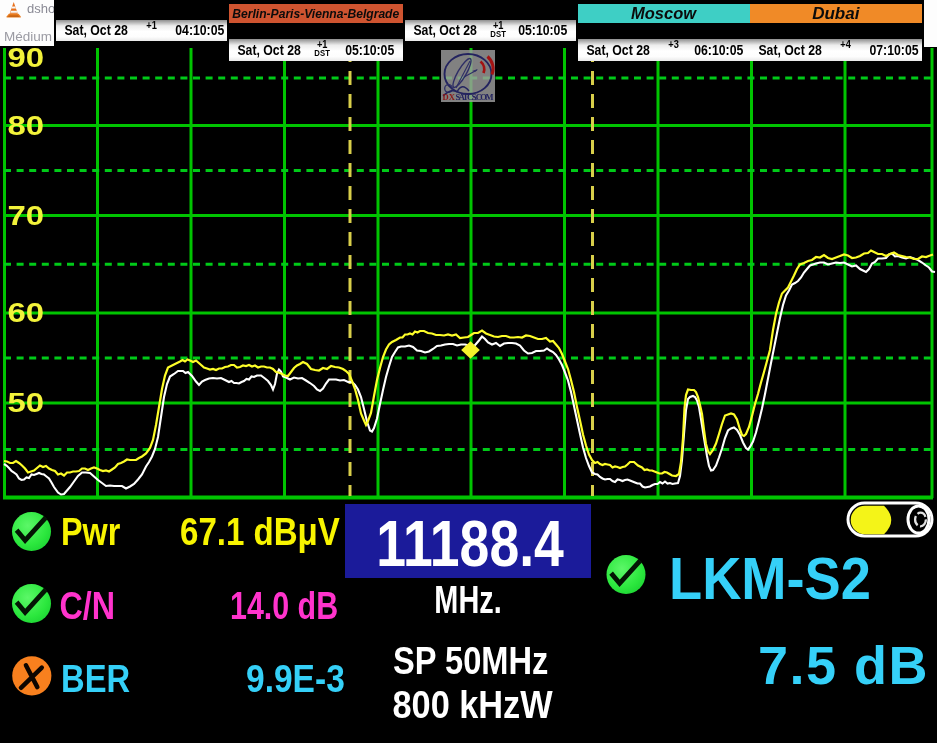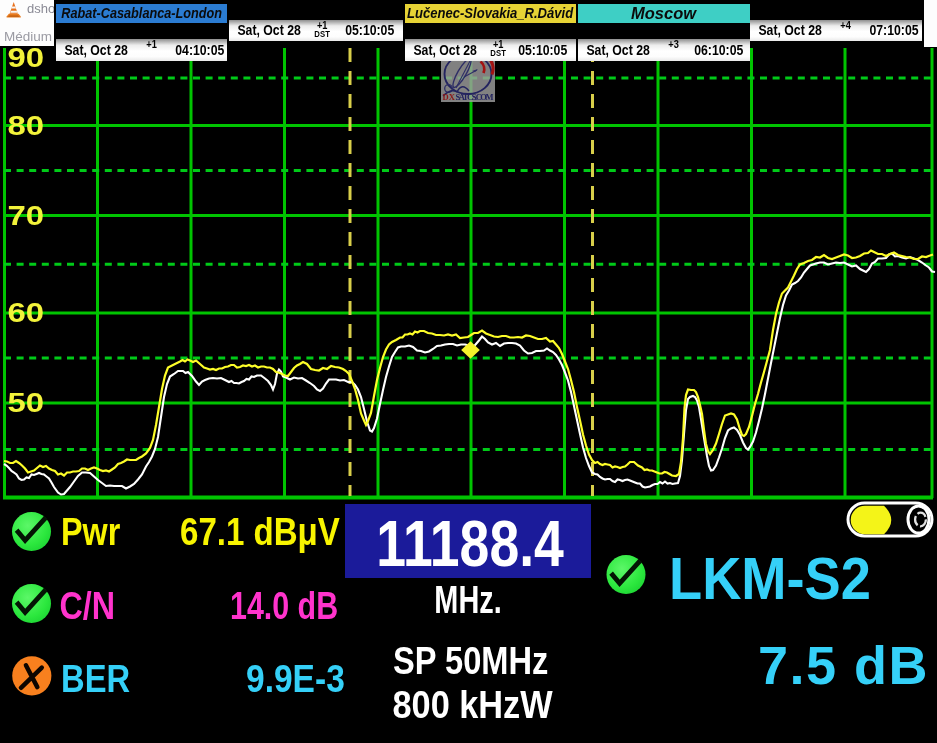--- a/index.html
+++ b/index.html
@@ -152,47 +152,44 @@
     <polygon points="12.1,6.5 15.3,6.5 16,8.6 11.4,8.6" fill="#f6f6f6"></polygon>
     <polygon points="11,10.7 16.7,10.7 17.4,12.8 10.2,12.8" fill="#f6f6f6"></polygon>
     <path d="M8.9,13.7 L18.5,13.7 L20.8,16.6 L20.8,17.6 L6.6,17.6 L6.6,16.6 Z" fill="#e87c1e"></path>
     <path d="M9.6,15.3 L17.8,15.3 L19.6,16.9 L7.8,16.9 Z" fill="#c86414"></path>
   </svg>
   <div class="dsho">dsho</div>
   <div class="med">Médium</div>
 </div>
 <div id="hdr">
 <div class="col" style="left:2px;width:171px">
-        <div class="tt" style="background:#2b7cd2">
-          <span class="ttin" style="font-size:14px;transform:scaleX(0.906)">Rabat-Casablanca-London</span>
-        </div>
         <div class="dt">
           <div class="dtin" style="width:119.048%">
             <span class="date">Sat, Oct 28</span>
             <span class="sup">+1</span>
             <span class="time" style="margin-right:3.2px">04:10:05</span>
           </div>
         </div>
       </div>
 <div class="col" style="left:174.5px;width:174.5px">
+        <div class="tt" style="background:#cf5430">
+          <span class="ttin" style="font-size:13.3px;transform:scaleX(0.91)">Berlin-Paris-Vienna-Belgrade</span>
+        </div>
         <div class="dt">
           <div class="dtin" style="width:119.048%">
             <span class="date">Sat, Oct 28</span>
             <span class="sup2">
               <span class="s1">+1</span>
               <span class="dst">DST</span>
             </span>
             <span class="time" style="margin-right:11px">05:10:05</span>
           </div>
         </div>
       </div>
 <div class="col" style="left:350.5px;width:171.5px">
-        <div class="tt" style="background:#e7d335">
-          <span class="ttin" style="font-size:14px;transform:scaleX(0.932)">Lučenec-Slovakia_R.Dávid</span>
-        </div>
         <div class="dt">
           <div class="dtin" style="width:119.048%">
             <span class="date">Sat, Oct 28</span>
             <span class="sup2">
               <span class="s1">+1</span>
               <span class="dst">DST</span>
             </span>
             <span class="time" style="margin-right:11px">05:10:05</span>
           </div>
         </div>
@@ -203,20 +200,23 @@
         </div>
         <div class="dt">
           <div class="dtin" style="width:119.048%">
             <span class="date">Sat, Oct 28</span>
             <span class="sup">+3</span>
             <span class="time" style="margin-right:8px">06:10:05</span>
           </div>
         </div>
       </div>
 <div class="col" style="left:696px;width:171.5px">
+        <div class="tt" style="background:#f08a27">
+          <span class="ttin" style="font-size:17px;transform:scaleX(1.0)">Dubai</span>
+        </div>
         <div class="dt">
           <div class="dtin" style="width:119.048%">
             <span class="date">Sat, Oct 28</span>
             <span class="sup">+4</span>
             <span class="time" style="margin-right:3.5px">07:10:05</span>
           </div>
         </div>
       </div>
 </div>
 </div>

